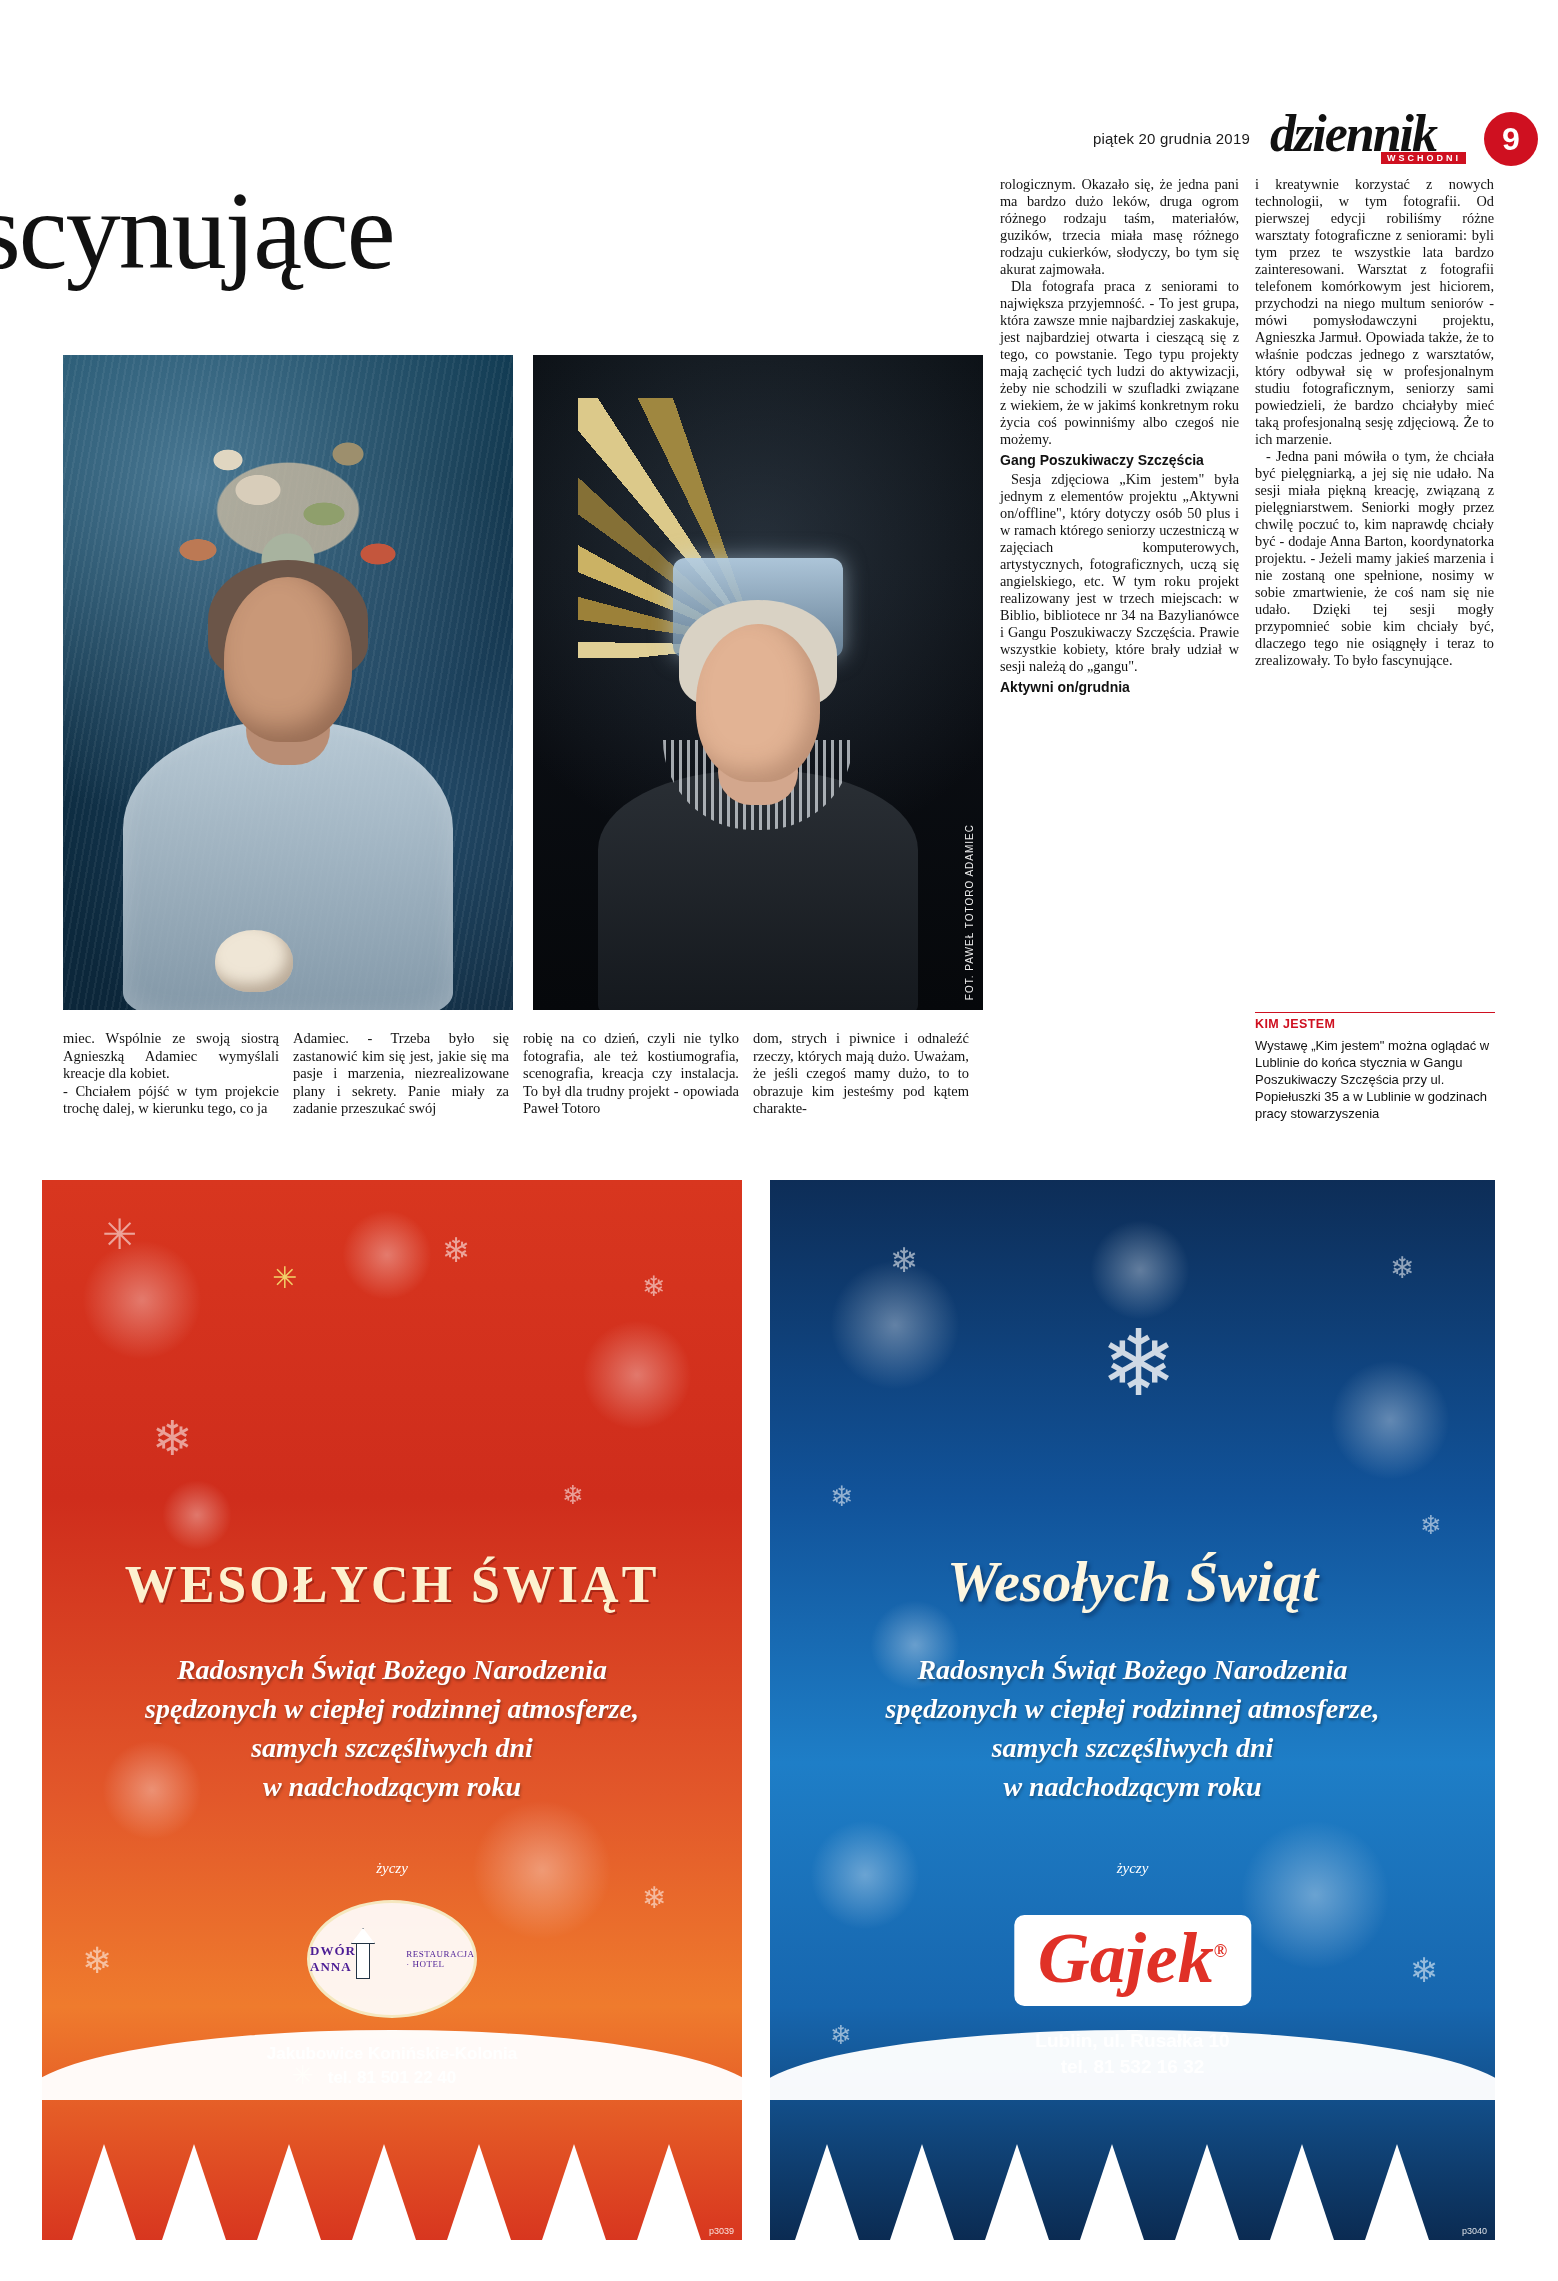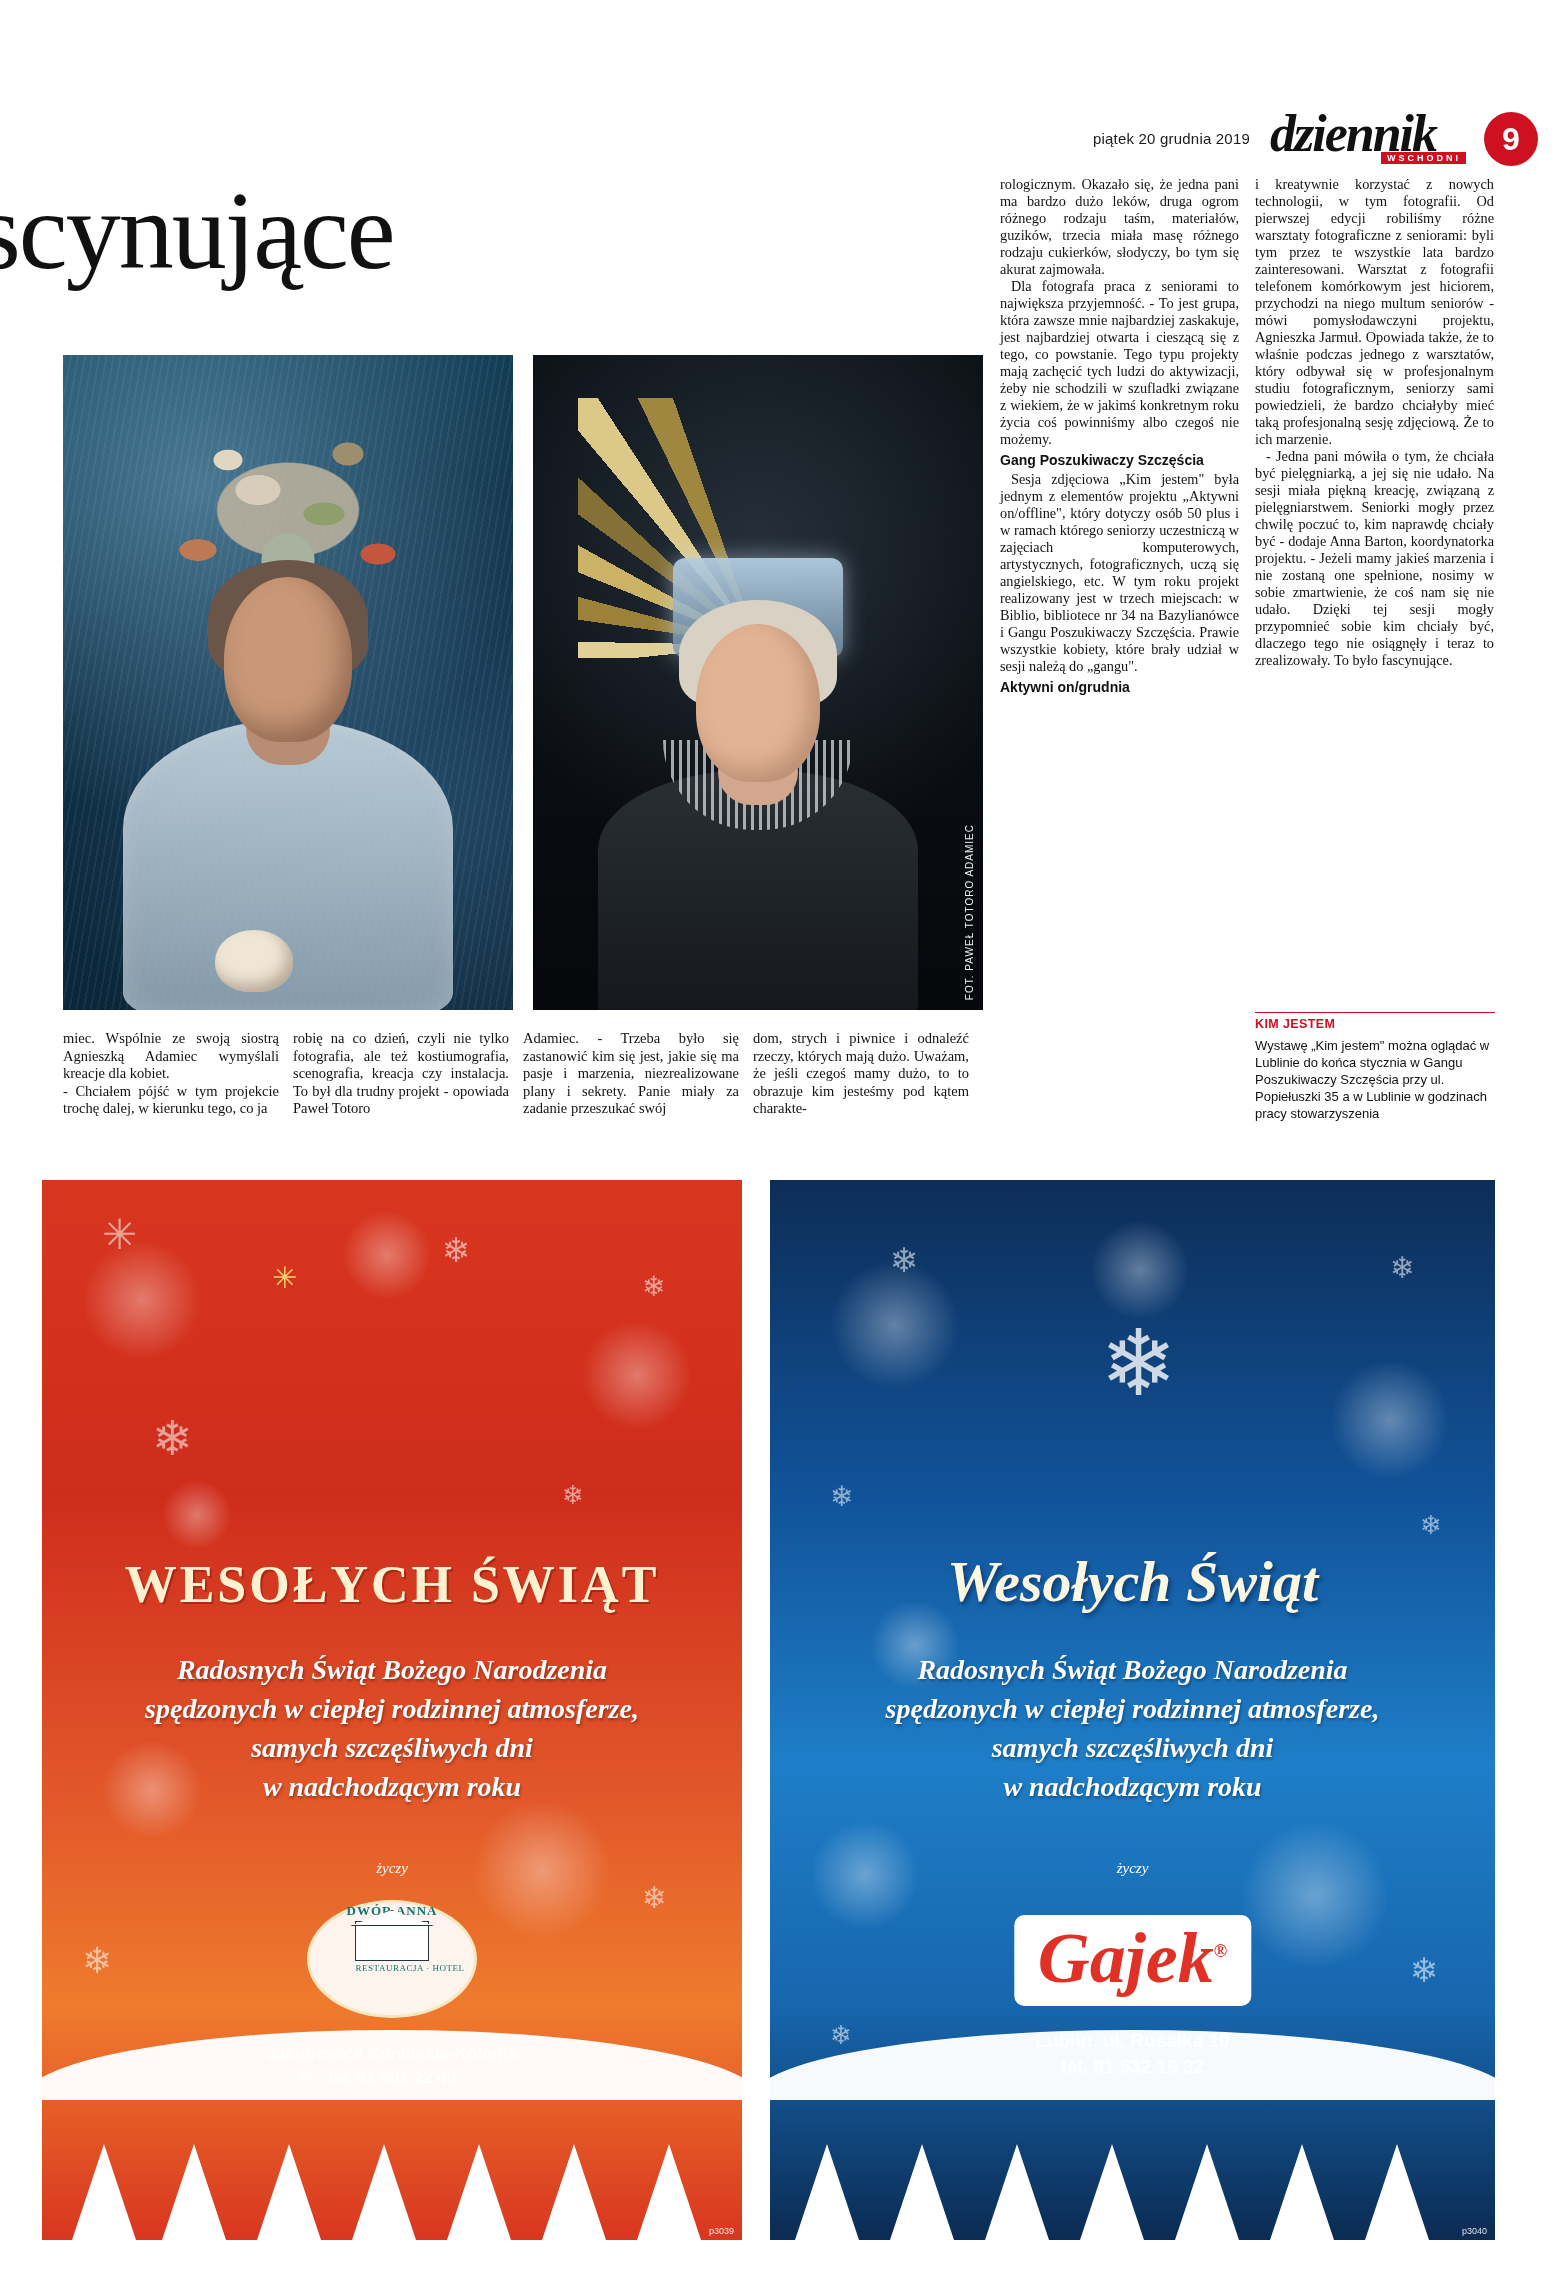--- a/index.html
+++ b/index.html
@@ -299,22 +299,22 @@
   .ad-zyczy {
     position:absolute; left:0; right:0; top:680px; text-align:center;
     font-family:"Liberation Serif", serif; font-style:italic;
     font-size:15px; color:#fff;
   }
 
   .ad-logo-left {
     position:absolute; left:50%; top:720px; transform:translateX(-50%);
     width:170px; height:118px; border-radius:50%;
     border:3px solid #f5e8c0; background:rgba(255,255,255,.92);
-    display:flex; align-items:center; 
-    flex-direction:column; color:#0f766e;
+    display:flex; align-items:center; justify-content:center;
+    flex-direction:row; color:#4c1d95;
   }
   .ad-logo-left .top { font-family:"Liberation Serif", serif; font-weight:bold; font-size:13px; letter-spacing:1px; }
   .ad-logo-left .house { width:74px; height:40px; background:#fff; border:1px solid #234; margin:2px 0; position:relative; }
   .ad-logo-left .house::before{ content:""; position:absolute; left:-6px; right:-6px; top:-12px; height:14px; background:#fff; border:1px solid #234; clip-path:polygon(50% 0,100% 100%,0 100%); }
   .ad-logo-left .bot { font-family:"Liberation Serif", serif; font-size:9px; letter-spacing:.5px;padding-left:36px; }
 
   .ad-addr-left {
     position:absolute; left:0; right:0; top:862px; text-align:center;
     font-family:"Liberation Sans", sans-serif; font-weight:bold;
     font-size:17px; line-height:24px; color:#fff;
@@ -395,24 +395,24 @@
     </div>
     <div class="photo-credit">FOT. PAWEŁ TOTORO ADAMIEC</div>
   </div>
 
   <div class="capcols">
     <div class="capcol">
       <p style="white-space:pre-line">miec. Wspólnie ze swoją siostrą Agnieszką Adamiec wymyślali kreacje dla kobiet.
 - Chciałem pójść w tym projekcie trochę dalej, w kierunku tego, co ja</p>
     </div>
     <div class="capcol">
+      <p>Adamiec. - Trzeba było się zastanowić kim się jest, jakie się ma pasje i marzenia, niezrealizowane plany i sekrety. Panie miały za zadanie przeszukać swój</p>
+    </div>
+    <div class="capcol">
       <p>robię na co dzień, czyli nie tylko fotografia, ale też kostiumografia, scenografia, kreacja czy instalacja. To był dla trudny projekt - opowiada Paweł Totoro</p>
-    </div>
-    <div class="capcol">
-      <p>Adamiec. - Trzeba było się zastanowić kim się jest, jakie się ma pasje i marzenia, niezrealizowane plany i sekrety. Panie miały za zadanie przeszukać swój</p>
     </div>
     <div class="capcol">
       <p>dom, strych i piwnice i odnaleźć rzeczy, których mają dużo. Uważam, że jeśli czegoś mamy dużo, to to obrazuje kim jesteśmy pod kątem charakte-</p>
     </div>
   </div>
 
   <div class="textcols">
     <div class="tcol">
       <p>rologicznym. Okazało się, że jedna pani ma bardzo dużo leków, druga ogrom różnego rodzaju taśm, materiałów, guzików, trzecia miała masę różnego rodzaju cukierków, słodyczy, bo tym się akurat zajmowała.</p>
       <p class="ind">Dla fotografa praca z seniorami to największa przyjemność. - To jest grupa, która zawsze mnie najbardziej zaskakuje, jest najbardziej otwarta i cieszącą się z tego, co powstanie. Tego typu projekty mają zachęcić tych ludzi do aktywizacji, żeby nie schodzili w szufladki związane z wiekiem, że w jakimś konkretnym roku życia coś powinniśmy albo czegoś nie możemy.</p>

